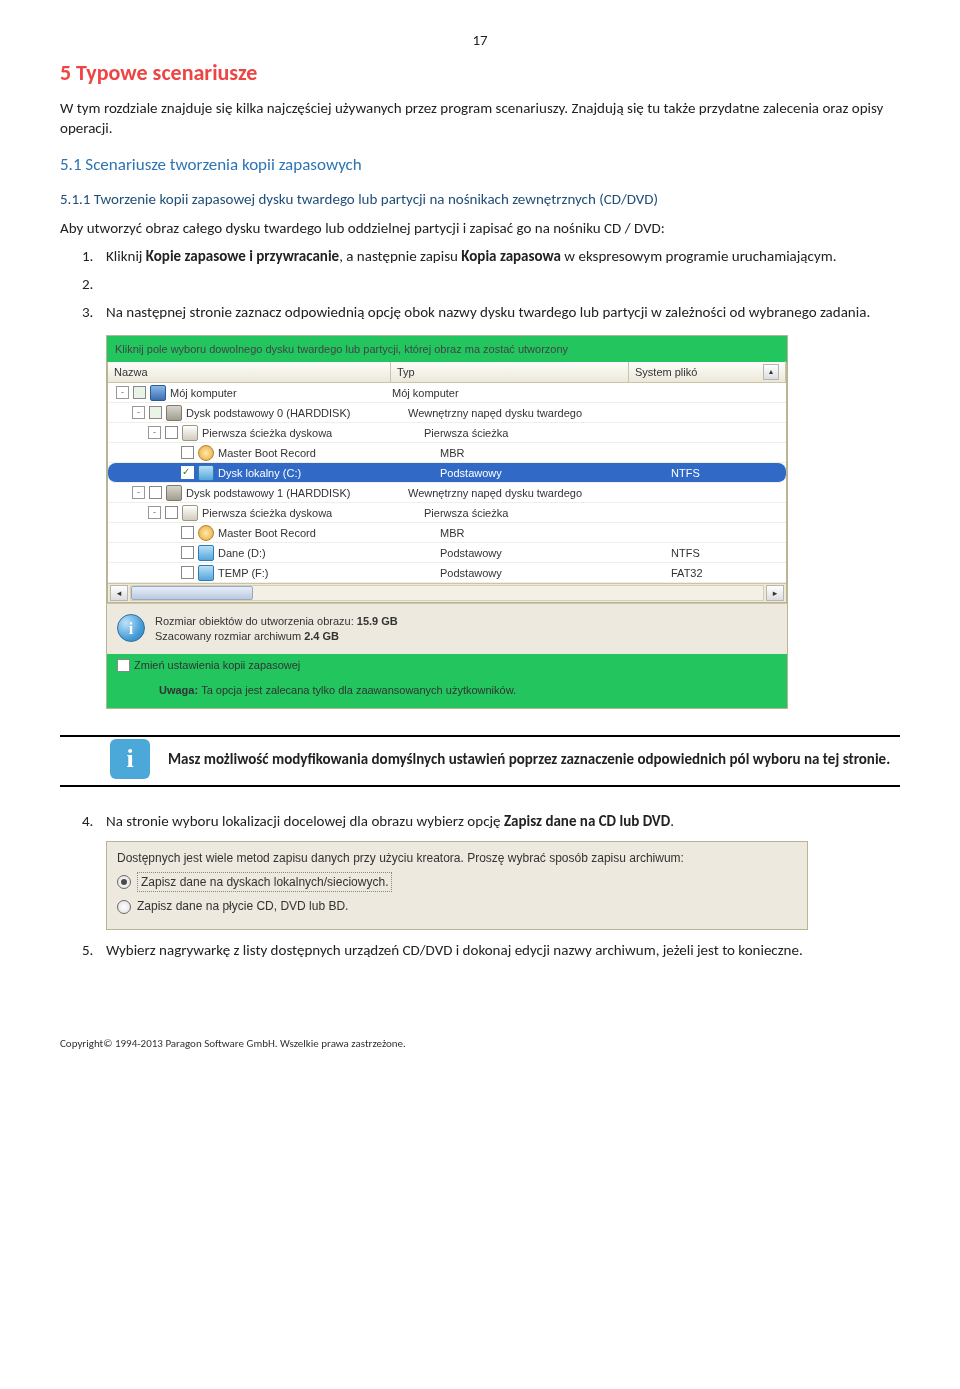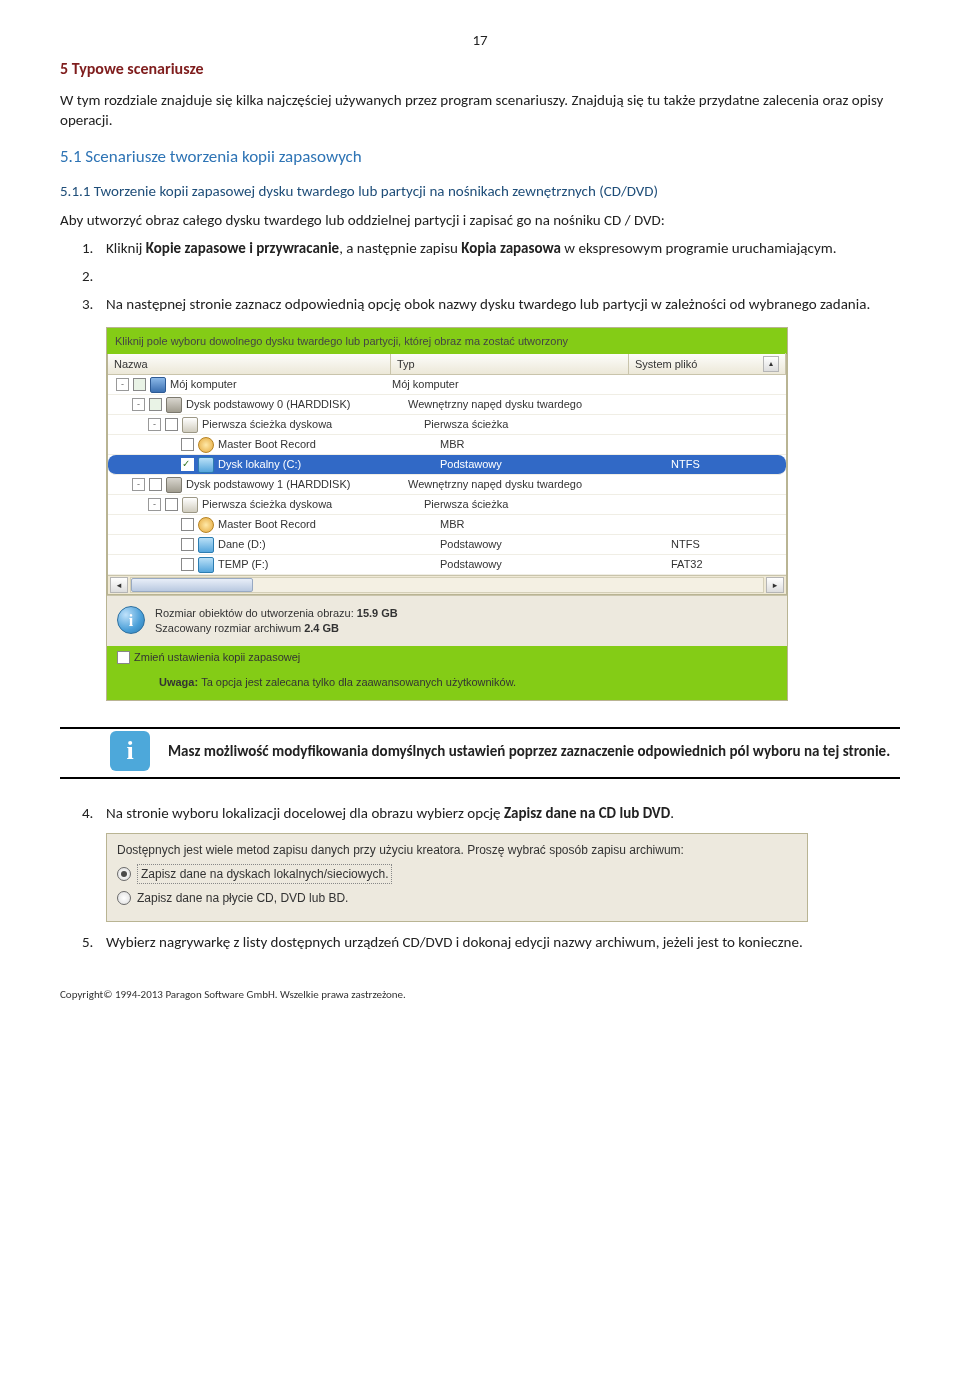--- a/index.html
+++ b/index.html
@@ -6,27 +6,27 @@
     font-family: Calibri, Arial, sans-serif;
     font-size: 15px;
     color: #222;
     margin: 0;
     padding: 30px 60px 20px 60px;
     width: 840px;
     background: #fff;
     line-height: 1.35;
   }
   .page-number { text-align: center; font-size: 15px; margin-bottom: 6px; }
-  h1 { color: #7f1d1d; font-weight: bold; font-size: 16px; margin: 8px 0 10px 0; }
+  h1 { color: #ef4444; font-weight: bold; font-size: 22px; margin: 8px 0 10px 0; }
   h2 { color: #2E74B5; font-weight: normal; font-size: 17px; margin: 16px 0 8px 0; }
   h3 { color: #1F4E79; font-weight: normal; font-size: 15px; margin: 12px 0 8px 0; }
   p { margin: 8px 0; }
   .num { display: flex; margin: 8px 0 8px 22px; }
   .num .n { width: 24px; flex: none; }
-  .screenshot { margin: 12px 0 12px 46px; width: 680px; background: #84cc16; border: 1px solid #b9b493; font-family: Tahoma, Arial, sans-serif; font-size: 11px; color: #333; }
+  .screenshot { margin: 12px 0 12px 46px; width: 680px; background: #22c55e; border: 1px solid #b9b493; font-family: Tahoma, Arial, sans-serif; font-size: 11px; color: #333; }
   .ss-instr { padding: 6px 8px; color: #444; }
   .ss-table { border: 1px solid #b9b493; border-top: none; background: #fff; }
   .ss-head { display: flex; align-items: center; background: linear-gradient(#fdfdfb, #ece8d8); border-bottom: 1px solid #c9c4ab; height: 20px; }
   .ss-head > div { border-right: 1px solid #c9c4ab; padding: 3px 6px; }
   .col-name { width: 270px; }
   .col-type { width: 225px; }
   .col-fs { flex: 1; }
   .row { display: flex; align-items: center; height: 19px; border-bottom: 1px solid #f0eee5; }
   .row .c1 { width: 270px; display: flex; align-items: center; }
   .row .c2 { width: 225px; padding-left: 6px; }
@@ -54,21 +54,21 @@
   .ss-note { padding: 0 10px 10px 52px; }
   .sep { border: 0; border-top: 2px solid #000; margin: 26px 0 2px 0; }
   .sep2 { border: 0; border-top: 2px solid #000; margin: 6px 0 24px 0; }
   .tip-row { display: flex; align-items: center; margin-left: 50px; }
   .tip-ico { width: 40px; height: 40px; border-radius: 6px; background: #4da8da; display: flex; align-items: center; justify-content: center; color: #fff; font-family: Georgia, serif; font-size: 26px; font-weight: bold; margin-right: 18px; flex: none; }
   .ss2 { margin: 10px 0 10px 46px; width: 680px; background: #EDE9DE; border: 1px solid #b9b493; font-family: Tahoma, Arial, sans-serif; font-size: 12px; color: #333; padding: 8px 10px; }
   .radio-row { display: flex; align-items: center; margin: 6px 0; }
   .radio { width: 12px; height: 12px; border: 1px solid #6a6a6a; border-radius: 50%; margin-right: 6px; flex: none; display: inline-flex; align-items: center; justify-content: center; background: radial-gradient(#fff,#ddd); }
   .radio.on::after { content: ""; width: 6px; height: 6px; background: #4a4a4a; border-radius: 50%; display: block; }
   .dotted { border: 1px dotted #888; padding: 1px 3px; }
-  .copyright { font-size: 11px; color: #333; margin-top: 36px; }
+  .copyright { font-size: 11px; color: #333; margin-top: 77px; }
   .scroll-up { margin-left:auto; width:14px; height:14px; background:linear-gradient(#fff,#ddd); border:1px solid #b5b5b5; display:flex; align-items:center; justify-content:center; font-size:8px; }
 </style>
 </head>
 <body>
 
 <div class="page-number">17</div>
 
 <h1>5   Typowe scenariusze</h1>
 <p>W tym rozdziale znajduje się kilka najczęściej używanych przez program scenariuszy. Znajdują się tu także przydatne zalecenia oraz opisy operacji.</p>
 

